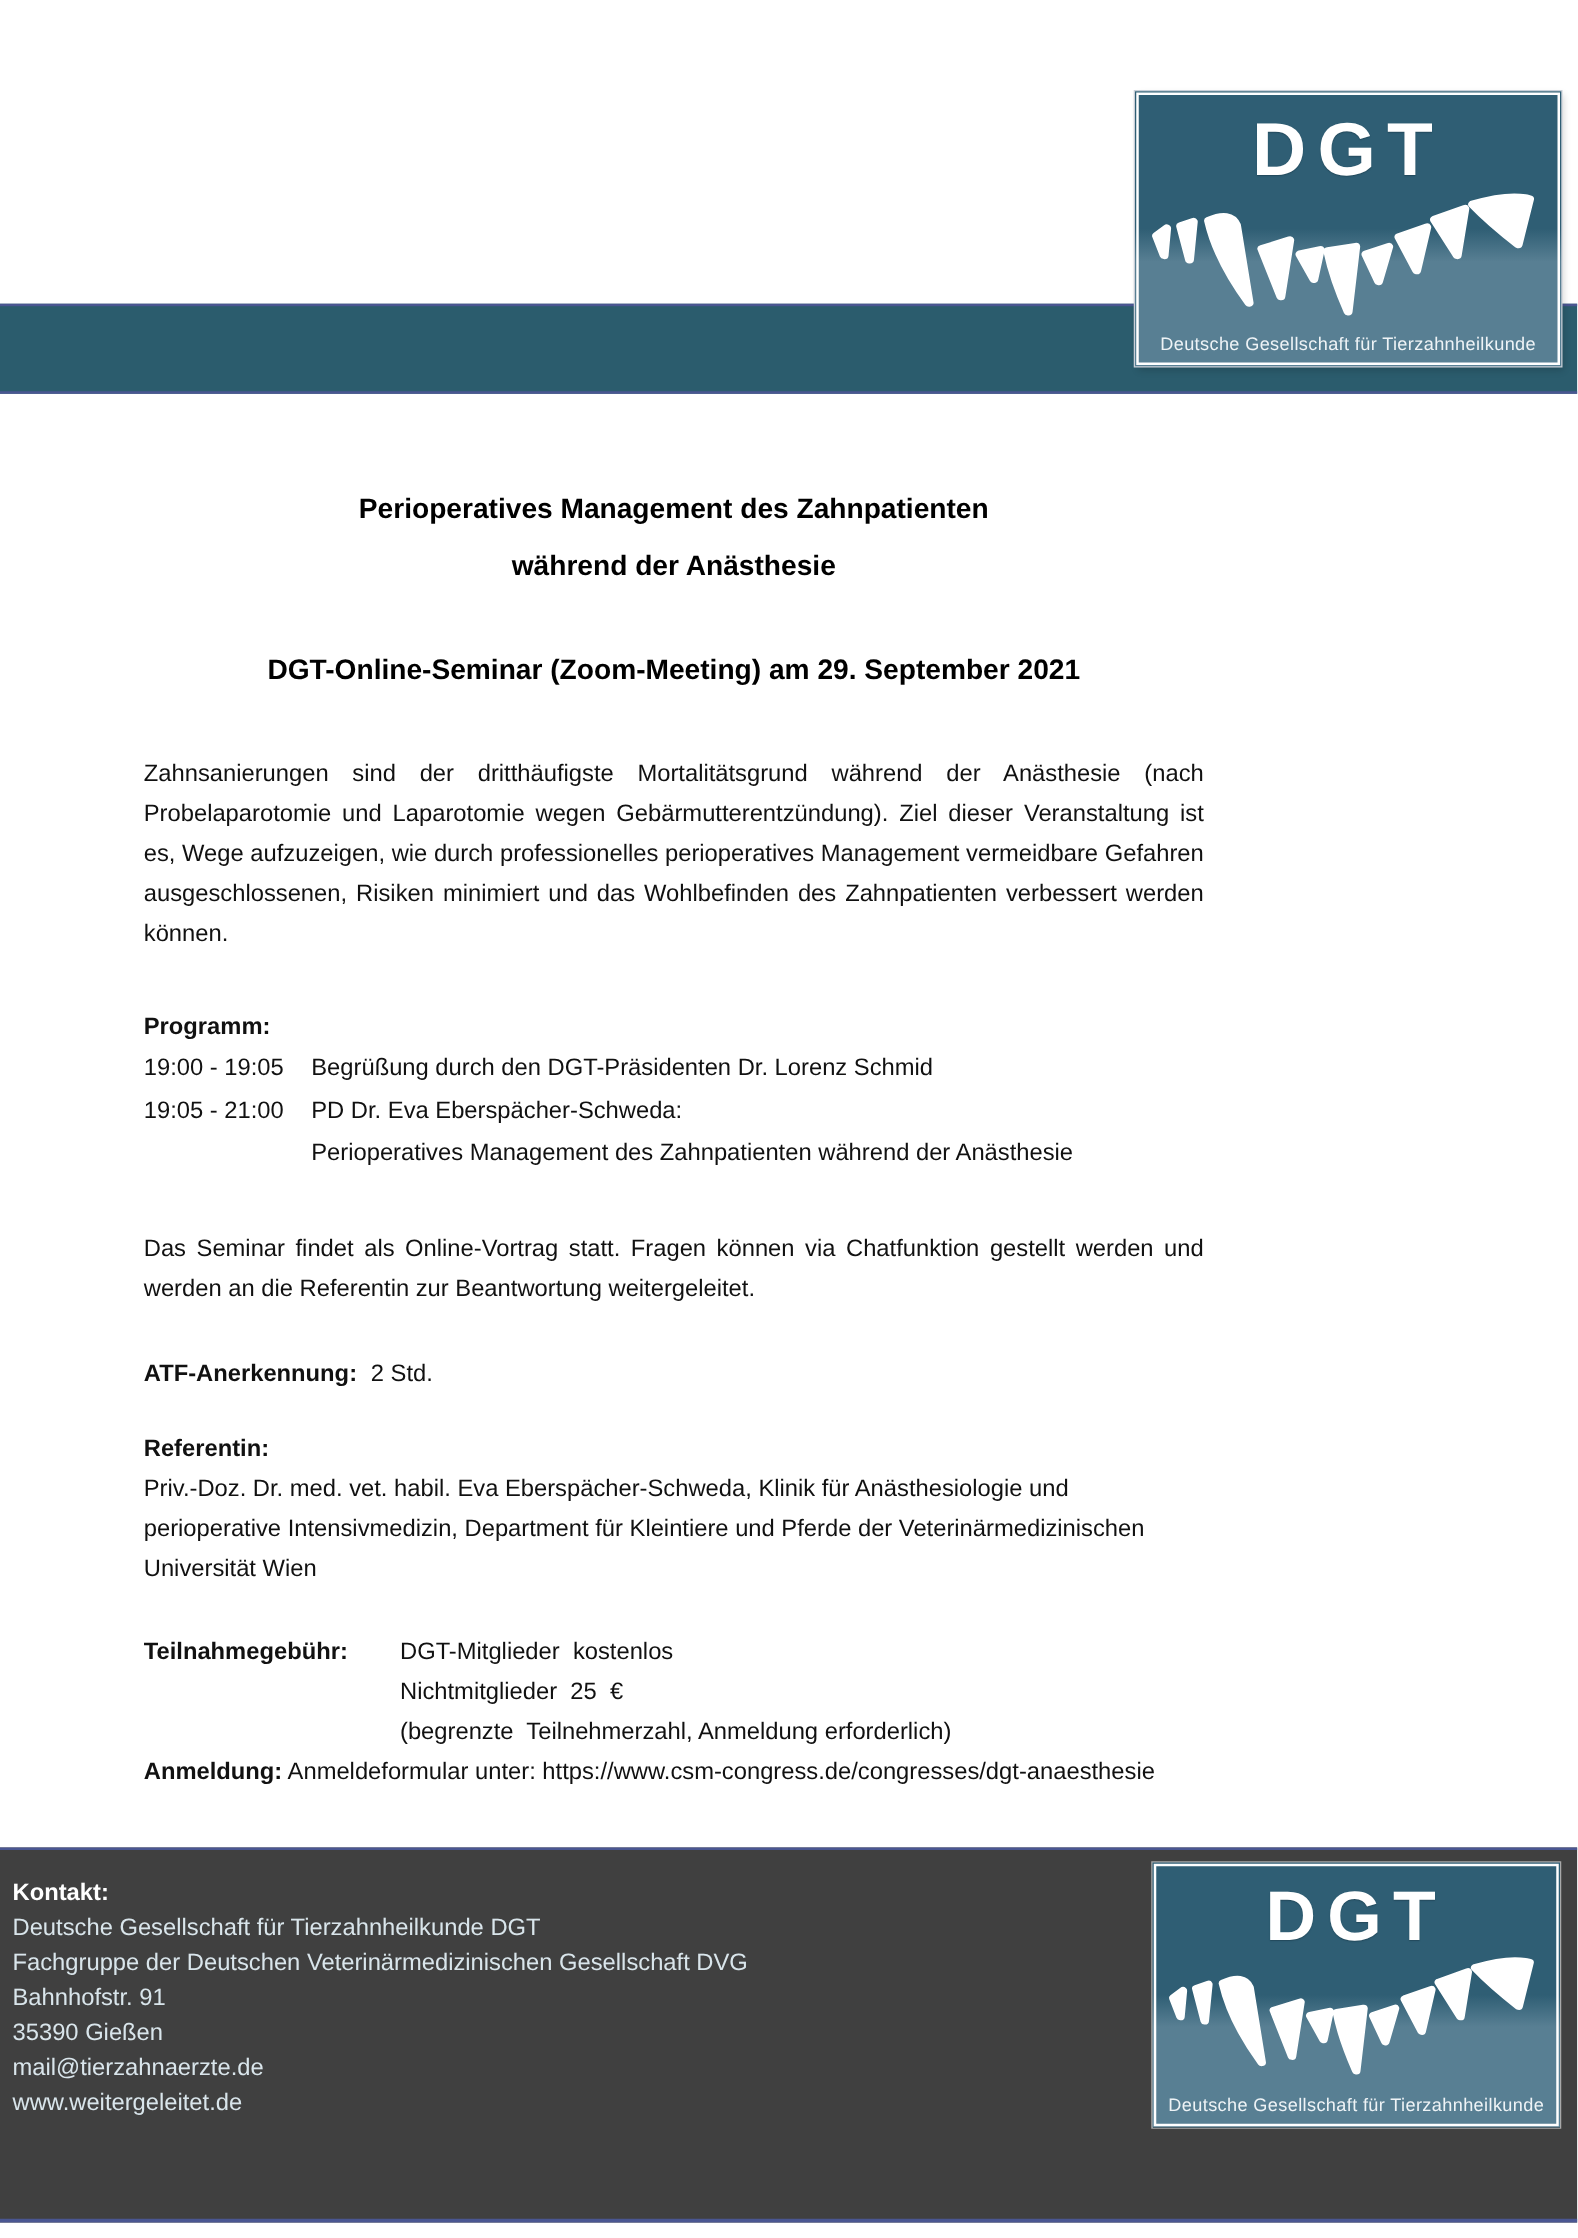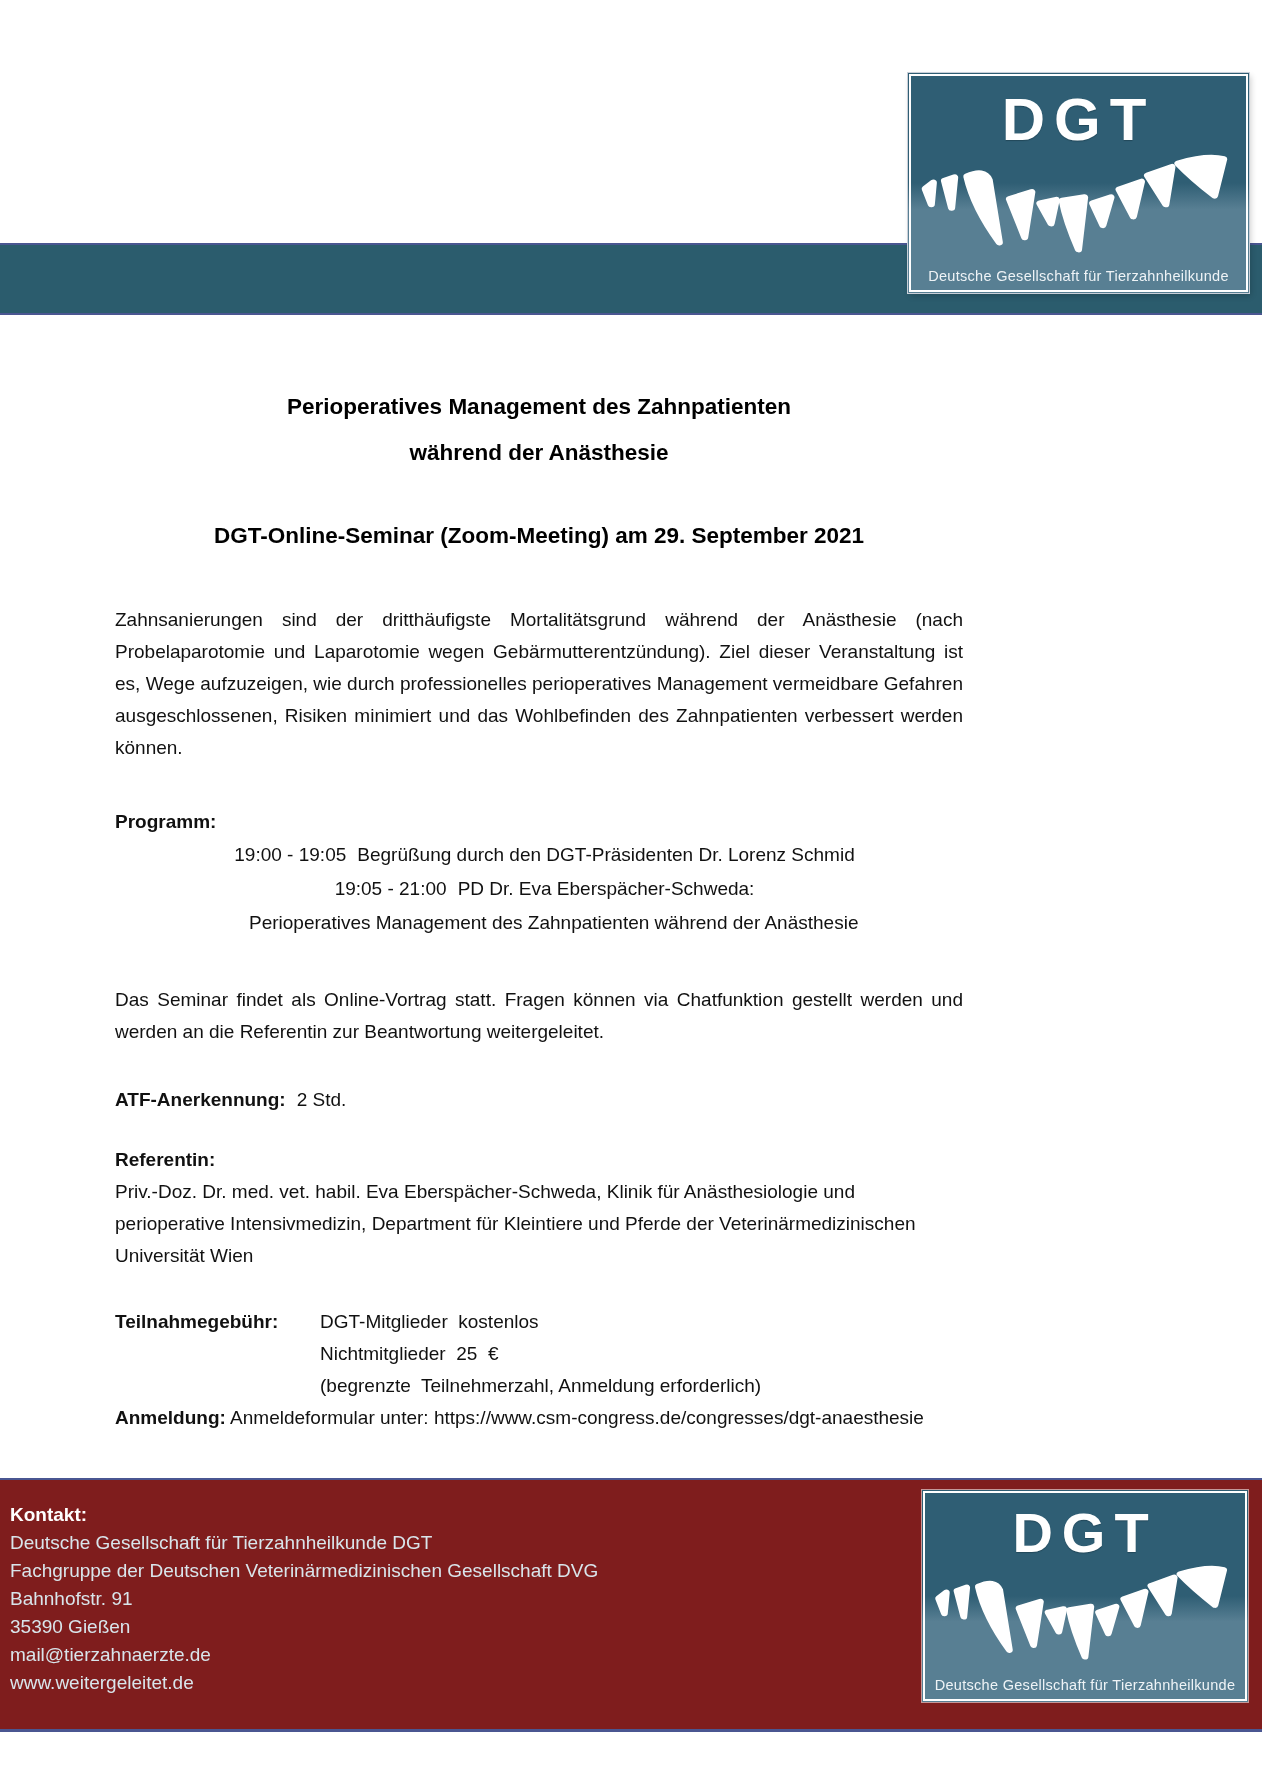--- a/index.html
+++ b/index.html
@@ -10,22 +10,22 @@
     color:#111;
   }
 
   
   .band-top {
     position:absolute; left:0; top:243px; width:100%; height:72px;
     background:#2b5c6d; box-sizing:border-box;
     border-top:2px solid #4a5691; border-bottom:2px solid #4a5691;
   }
   .footer {
-    position:absolute; left:0; top:1478px; width:100%; height:254px;
-    background:#7f1d1d; box-sizing:border-box;
+    position:absolute; left:0; top:1478px; width:100%; height:300px;
+    background:#404040; box-sizing:border-box;
     border-top:2px solid #4a5691; border-bottom:3px solid #4a5691;
   }
 
   
   .logo {
     position:absolute; box-sizing:border-box; padding:1px;
     background:linear-gradient(180deg,#2f5e74 0%,#2f5e74 50%,#587f93 62%,#587f93 100%);
     box-shadow:0 0 0 1px #c9cfd8, 2px 3px 6px rgba(0,0,0,.18);
   }
   .logo-top { right:13px; top:73px; width:341px; height:220px; }
@@ -46,21 +46,21 @@
     position:absolute; left:0; bottom:6px; width:100%; text-align:center;
     font-size:14.5px; letter-spacing:.3px; color:#eef3f6;
   }
 
   
   .content { position:absolute; left:115px; top:384px; width:848px; font-size:19px; }
   .title { margin:0; font-size:22.5px; line-height:46px; font-weight:bold; text-align:center; color:#000; }
   .subtitle { margin:40px 0 0; font-size:22.5px; line-height:40px; font-weight:bold; text-align:center; color:#000; }
   .intro { margin:48px 0 0; line-height:32px; text-align:justify; }
   .section-label { margin-top:42px; line-height:32px; font-weight:bold; }
-  .prog-row { line-height:34px;text-align:center; }
+  .prog-row { line-height:34px; }
   .prog-time { display:inline-block; width:134px; }
   .prog-cont { line-height:34px; padding-left:134px; }
   .seminar-note { margin:44px 0 0; line-height:32px; text-align:justify; }
   .atf-row { margin-top:36px; line-height:32px; }
   .ref-label { margin-top:28px; line-height:32px; font-weight:bold; }
   .ref-text { line-height:32px; }
   .fees { display:flex; margin-top:34px; line-height:32px; }
   .fees-label { flex:none; width:205px; font-weight:bold; }
   .fees-lines > div { white-space:pre-wrap; }
   .anmeldung-row { line-height:32px; }

